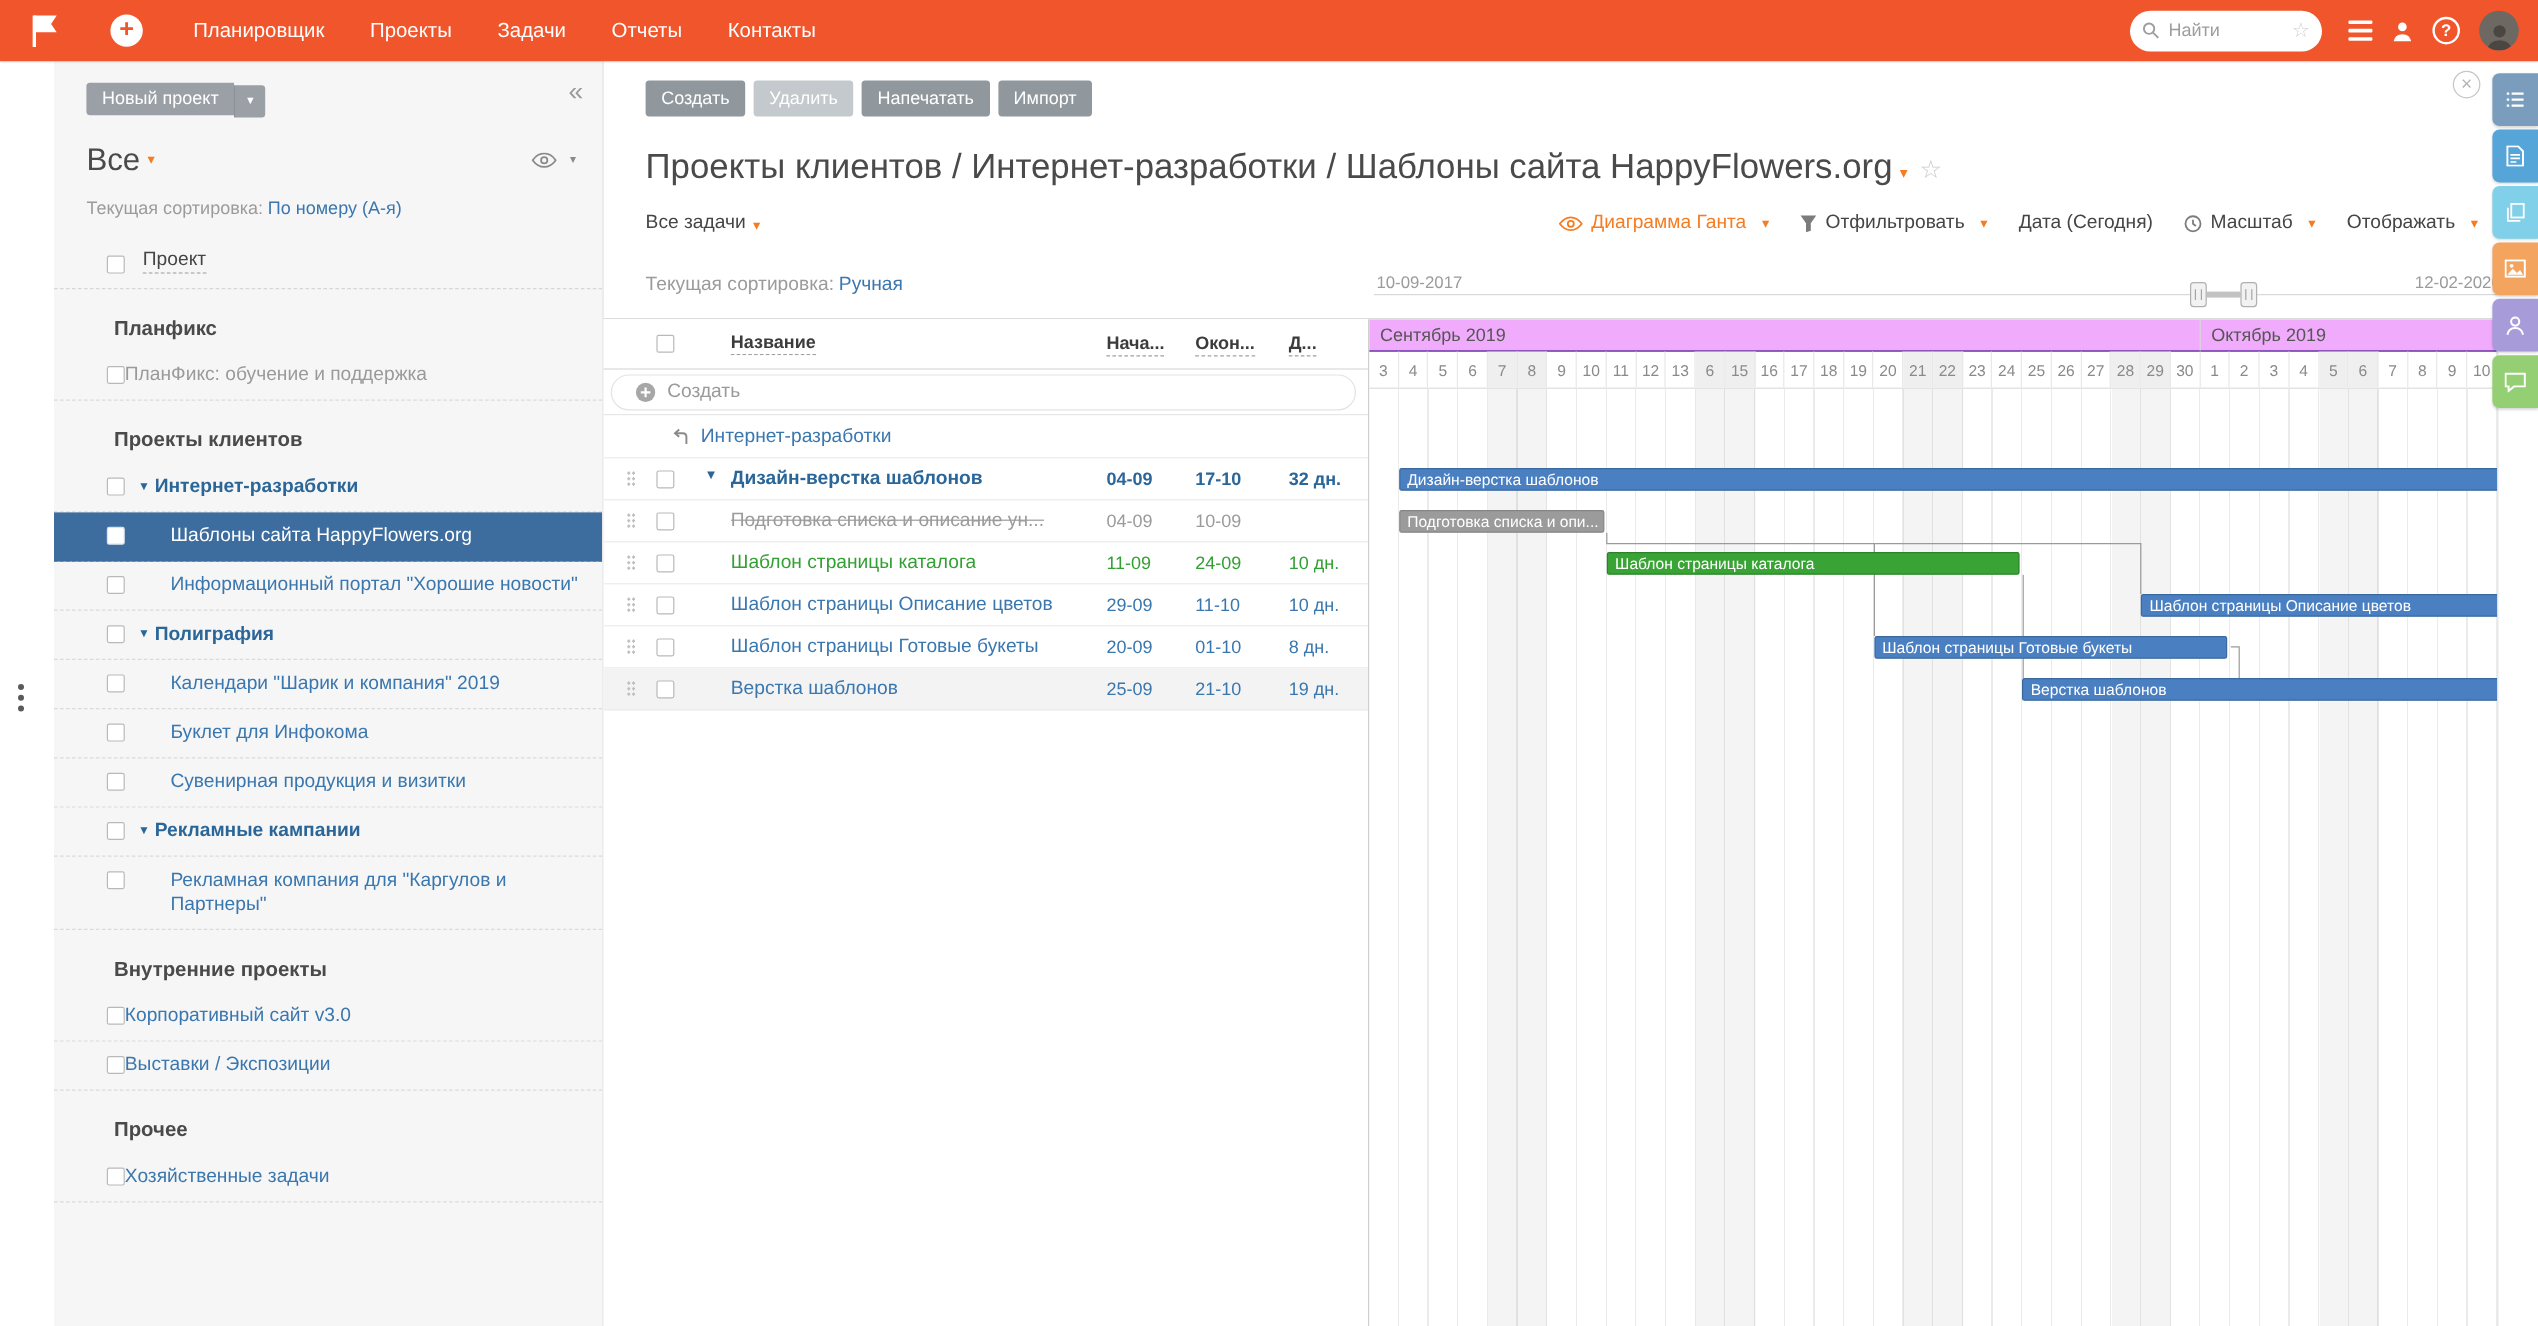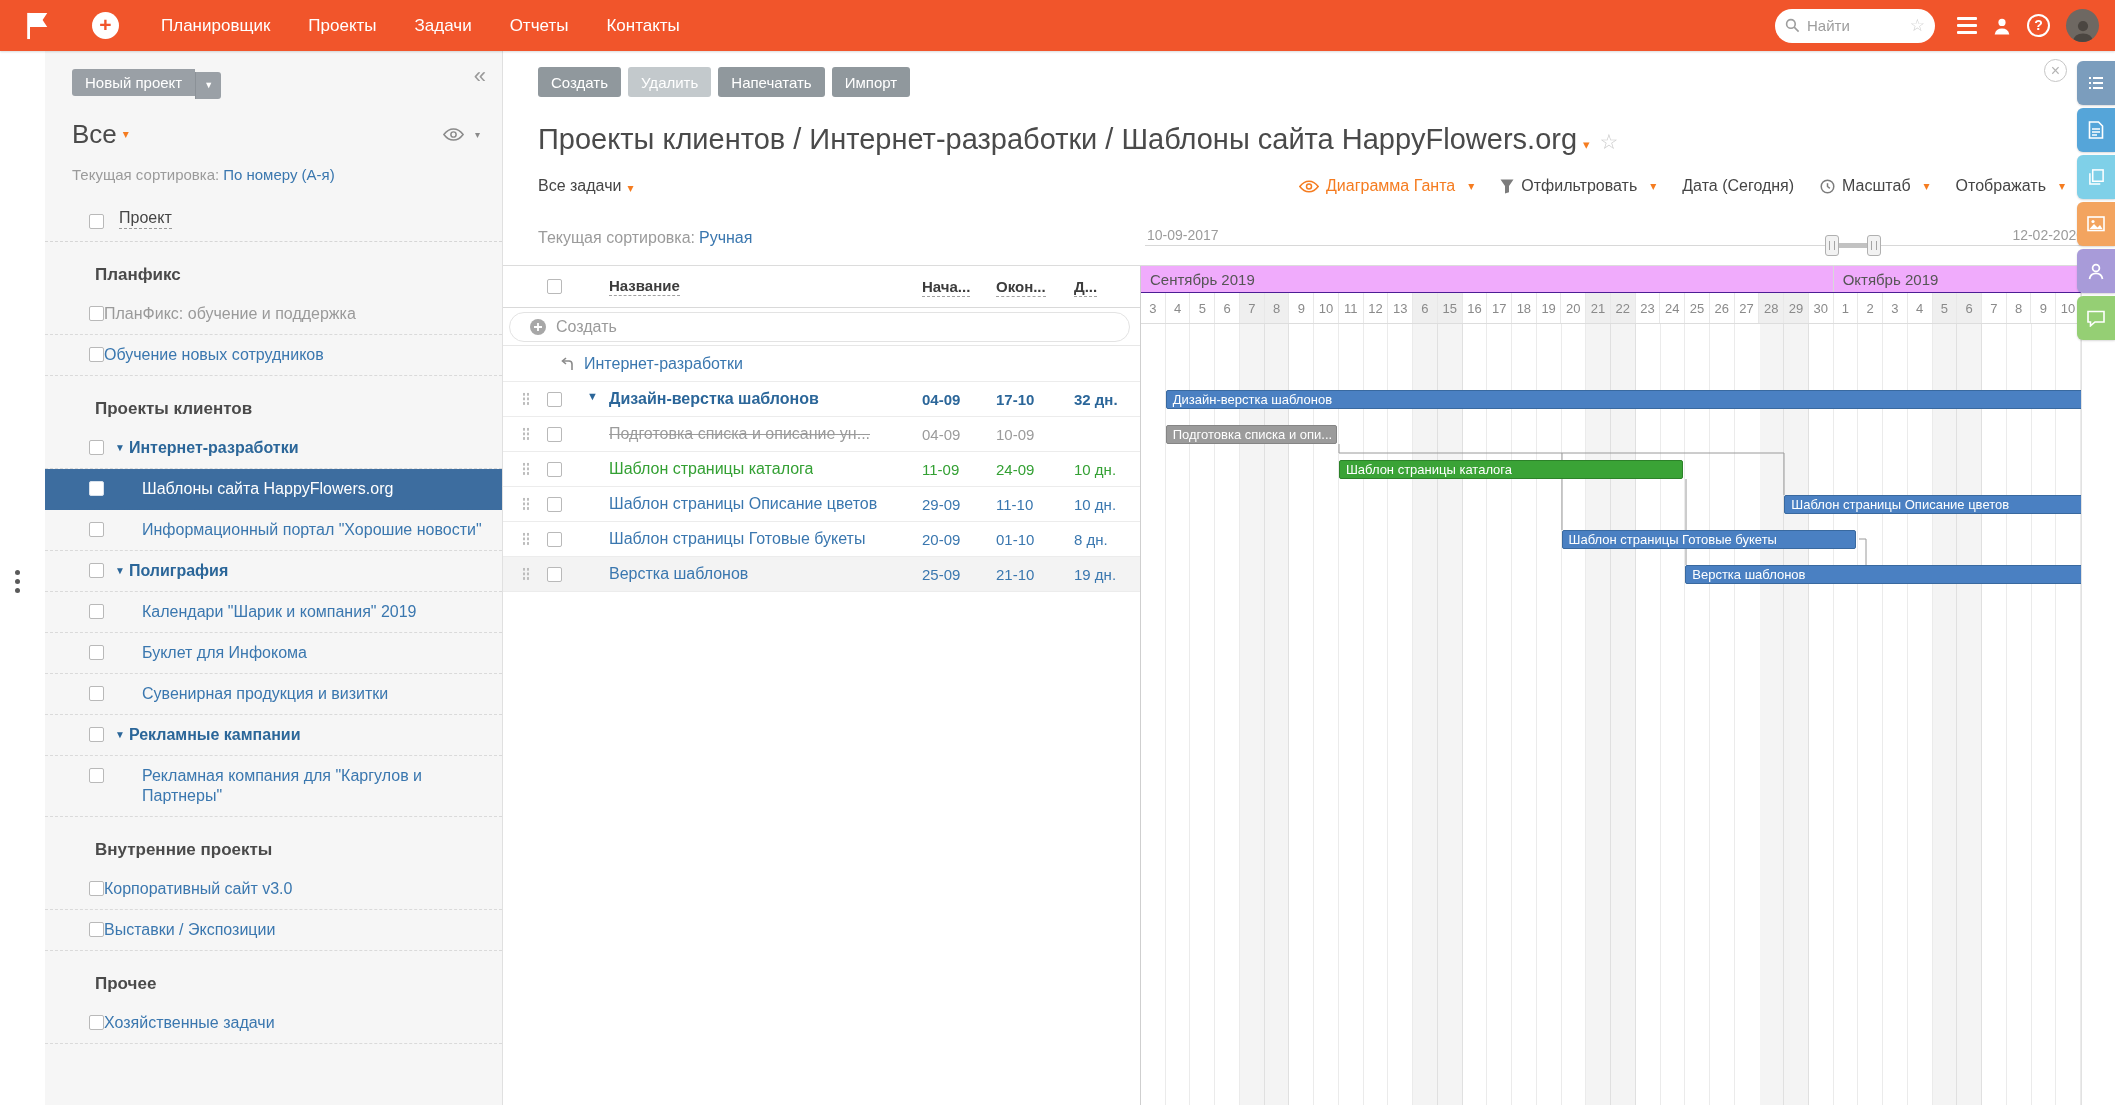--- a/index.html
+++ b/index.html
@@ -209,24 +209,20 @@
   </div>
   <div class="sb-proj-head">
     <span class="cb"></span>
     <span class="ph-label">Проект</span>
   </div>
   <div id="sb-list">
       <div class="sb-sec-title">Планфикс</div>
       <div class="sb-row muted">
         <div class="cb"></div>
         <div class="sb-label">ПланФикс: обучение и поддержка</div>
-      </div>
-      <div class="sb-row">
-        <div class="cb"></div>
-        <div class="sb-label">Обучение новых сотрудников</div>
       </div>
       <div class="sb-sec-title">Проекты клиентов</div>
       <div class="sb-row group">
         <div class="cb"></div>
         <div class="sb-caret">▼</div>
         <div class="sb-label">Интернет-разработки</div>
       </div>
       <div class="sb-row child selected">
         <div class="cb"></div>
         <div class="sb-label">Шаблоны сайта HappyFlowers.org</div>

